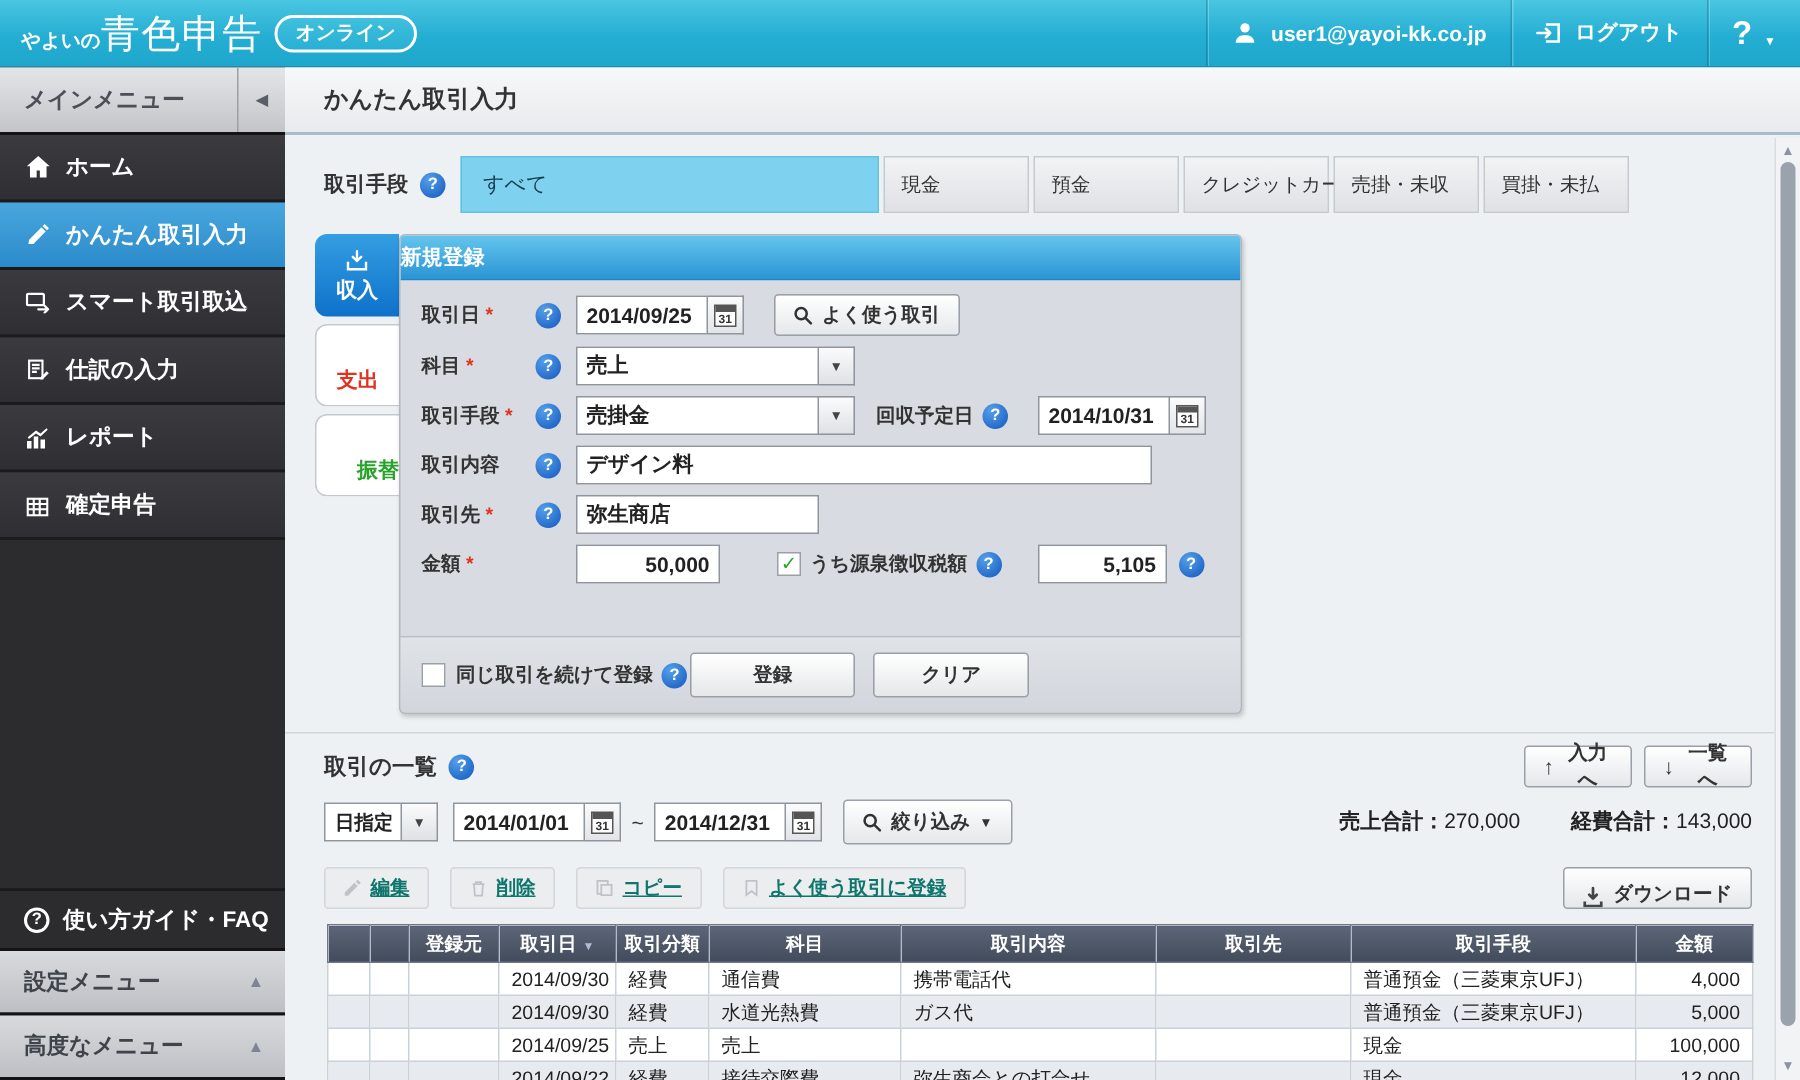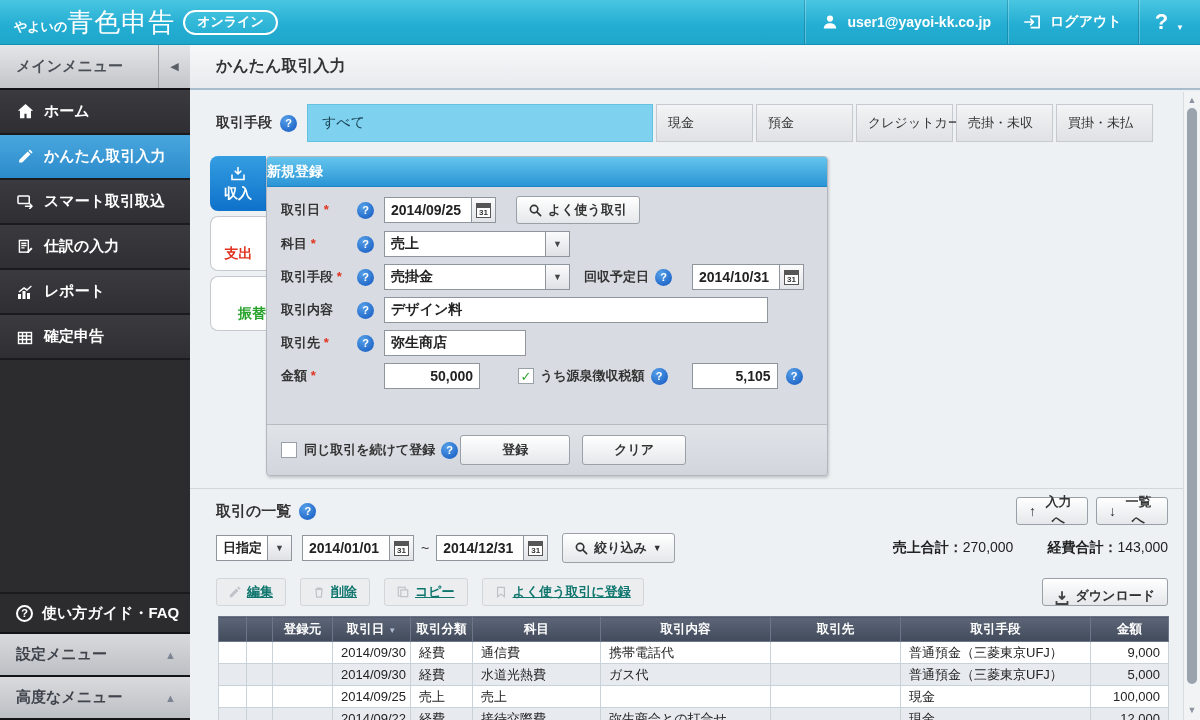--- a/index.html
+++ b/index.html
@@ -62,21 +62,21 @@
   .vs-down { position:absolute; bottom:5px; left:0; width:16px; text-align:center; color:#8b93a0; font-size:9px; }
 
   
   .qicon { width:17px; height:17px; border-radius:50%; flex:0 0 17px;
     background:radial-gradient(circle at 35% 28%,#559fe8,#1257c0); color:#fff;
     font-size:11px; font-weight:bold; display:inline-flex; align-items:center; justify-content:center; }
 
   
   .method-row { display:flex; align-items:center; margin:12px 0 0 26px; }
   .method-label { font-size:14px; font-weight:bold; color:#333; margin-right:8px; }
-  .mtab-all { width:346px; height:38px; background:#7fd2ef; border:1px solid #64c1e1;
+  .mtab-all { width:279px; height:38px; background:#7fd2ef; border:1px solid #64c1e1;
     display:flex; align-items:center; padding-left:14px; font-size:14px; color:#143c4e; margin-left:10px; }
   .mtab { width:97px; height:38px; background:linear-gradient(#f2f3f4,#dfe1e5); border:1px solid #c6c9cf;
     margin-left:3px; display:flex; align-items:center; padding-left:11px; font-size:13px; color:#333; white-space:nowrap; }
 
   
   .form-wrap { display:flex; margin:14px 0 0 20px; }
   .vtabs { width:56px; display:flex; flex-direction:column; }
   .vtab { height:55px; margin-bottom:5px; border-radius:8px 0 0 8px; display:flex; flex-direction:column;
     align-items:center; justify-content:center; gap:2px; font-size:14px; font-weight:bold; background:#fff;
     border:1px solid #c5c8ce; border-right:none; }
@@ -357,21 +357,21 @@
               </span>
           </div>
           <div class="frow">
             <span class="flabel">取引内容</span>
             <span class="qicon">?</span>
             <input class="tinput" style="width: 384px;" readonly="" value="デザイン料">
           </div>
           <div class="frow">
             <span class="flabel"><span>取引先</span> <span class="req">*</span></span>
             <span class="qicon">?</span>
-            <input class="tinput" style="width: 142px;" readonly="" value="弥生商店">
+            <input class="tinput" style="width: 162px;" readonly="" value="弥生商店">
           </div>
           <div class="frow">
             <span class="flabel"><span>金額</span> <span class="req">*</span></span>
             <span style="width:27px"></span>
             <input class="tinput num" style="width: 96px;" readonly="" value="50,000">
             <span class="amount-gap"></span>
             <span class="cb checked"></span>
             <span class="inline-label" style="margin-left:6px">うち源泉徴収税額</span>
             <span class="qicon">?</span>
             <input class="tinput num" style="width: 86px; margin-left: 14px;" readonly="" value="5,105">
@@ -505,21 +505,21 @@
           <tr>
             <td></td>
               <td></td>
               <td></td>
             <td>2014/09/30</td>
               <td>経費</td>
             <td>通信費</td>
               <td>携帯電話代</td>
             <td></td>
               <td>普通預金（三菱東京UFJ）</td>
-            <td class="td-right">9,000</td>
+            <td class="td-right">4,000</td>
           </tr>
           <tr class="alt">
             <td></td>
               <td></td>
               <td></td>
             <td>2014/09/30</td>
               <td>経費</td>
             <td>水道光熱費</td>
               <td>ガス代</td>
             <td></td>

